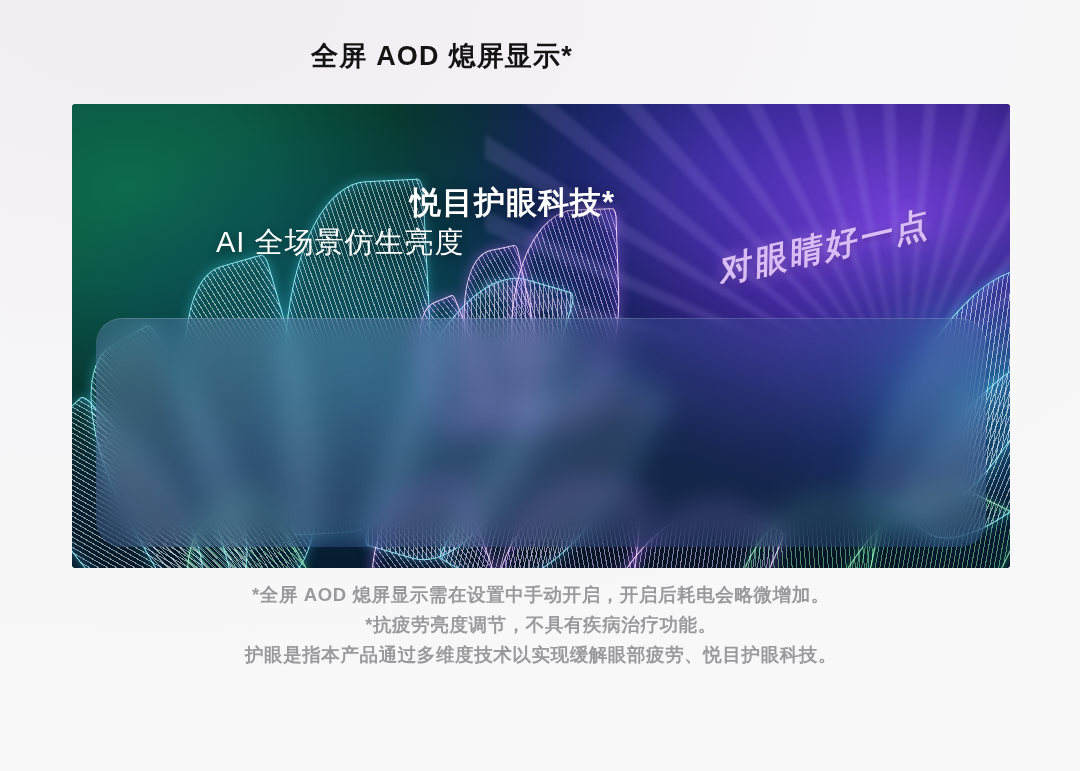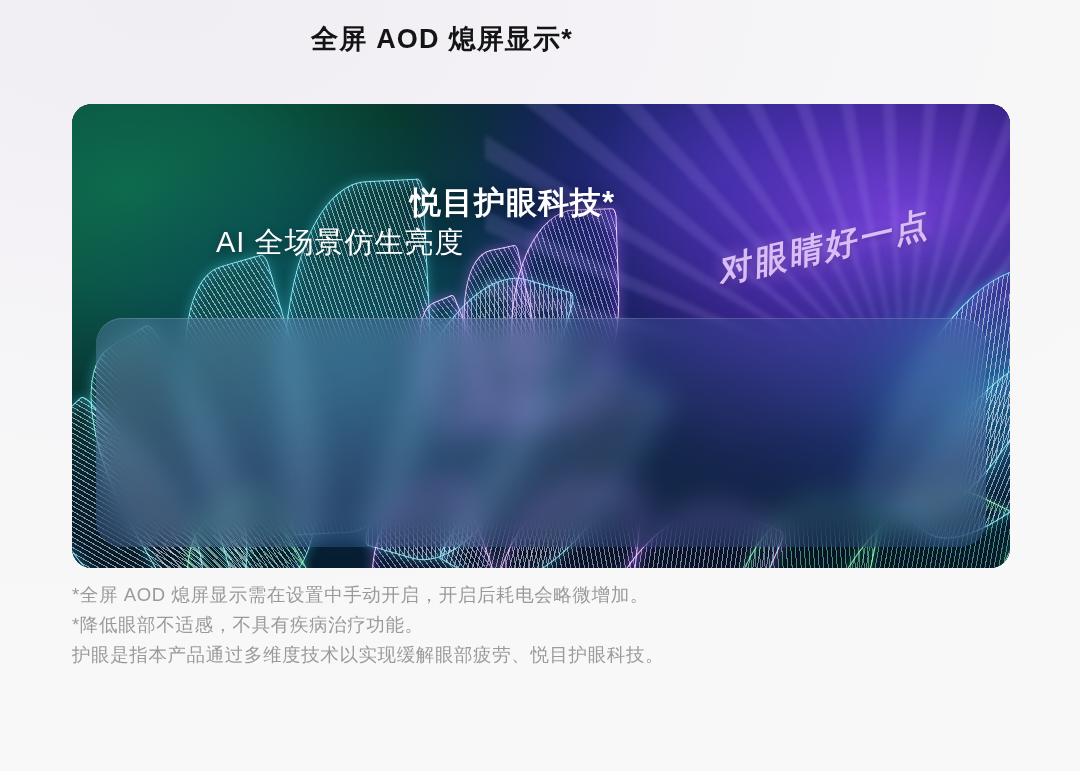--- a/index.html
+++ b/index.html
@@ -9,31 +9,31 @@
     overflow:hidden;
   }
   body {
     background:
       radial-gradient(120% 90% at 15% 0%, #f0edf3 0%, #f4f2f6 35%, #f7f7f8 70%, #f8f8f9 100%);
     position:relative;
   }
 
   
   .page-title{
-    position:absolute; top:21px; left:0; width:884px;
+    position:absolute; top:38px; left:0; width:884px;
     text-align:center;
     font-size:27px; font-weight:bold; color:#141414;
     letter-spacing:1.2px;
   }
 
   
   .hero{
     position:absolute; left:72px; top:104px;
     width:938px; height:464px;
-    border-radius:20px;
+    border-radius:4px;
     overflow:hidden;
     background:#0b1d33;
   }
 
   
   .bg-base{
     position:absolute; inset:0;
     background:
       radial-gradient(70% 95% at 6% 18%, #0e6b4d 0%, #0b5b46 22%, #07392f 45%, #06202f 68%, #061526 100%),
       linear-gradient(100deg, #0a5c45 0%, #0a3550 26%, #10246b 48%, #3a1f8e 66%, #5a28a8 80%, #2b1c7a 100%);
@@ -143,25 +143,26 @@
   }
   .feature{
     font-size:29px; color:#ffffff; letter-spacing:1px;
     text-shadow:0 2px 10px rgba(0,0,0,.42);
     white-space:nowrap;
   }
 
   
   .notes{
     position:absolute; left:72px; top:580px; width:938px;
-    text-align:left;
+    text-align:center;
     color:#9a9a9c;
     font-size:18.5px;
     line-height:30px;
     letter-spacing:.6px;
+    font-weight:bold;
   }
   .note{ display:block; }
 </style>
 </head>
 <body>
 
 <h1 class="page-title">全屏 AOD 熄屏显示*</h1>
 
 <section class="hero">
 
@@ -199,15 +200,15 @@
   <div class="glass"></div>
 
   <div class="features">
     <div class="feature">AI 全场景仿生亮度</div>
   </div>
 
 </section>
 
 <div class="notes">
   <span class="note">*全屏 AOD 熄屏显示需在设置中手动开启，开启后耗电会略微增加。</span>
-  <span class="note">*降低眼部不适感，不具有疾病治疗功能。</span>
+  <span class="note">*抗疲劳亮度调节，不具有疾病治疗功能。</span>
   <span class="note">护眼是指本产品通过多维度技术以实现缓解眼部疲劳、悦目护眼科技。</span>
 </div>
 
 </body></html>

